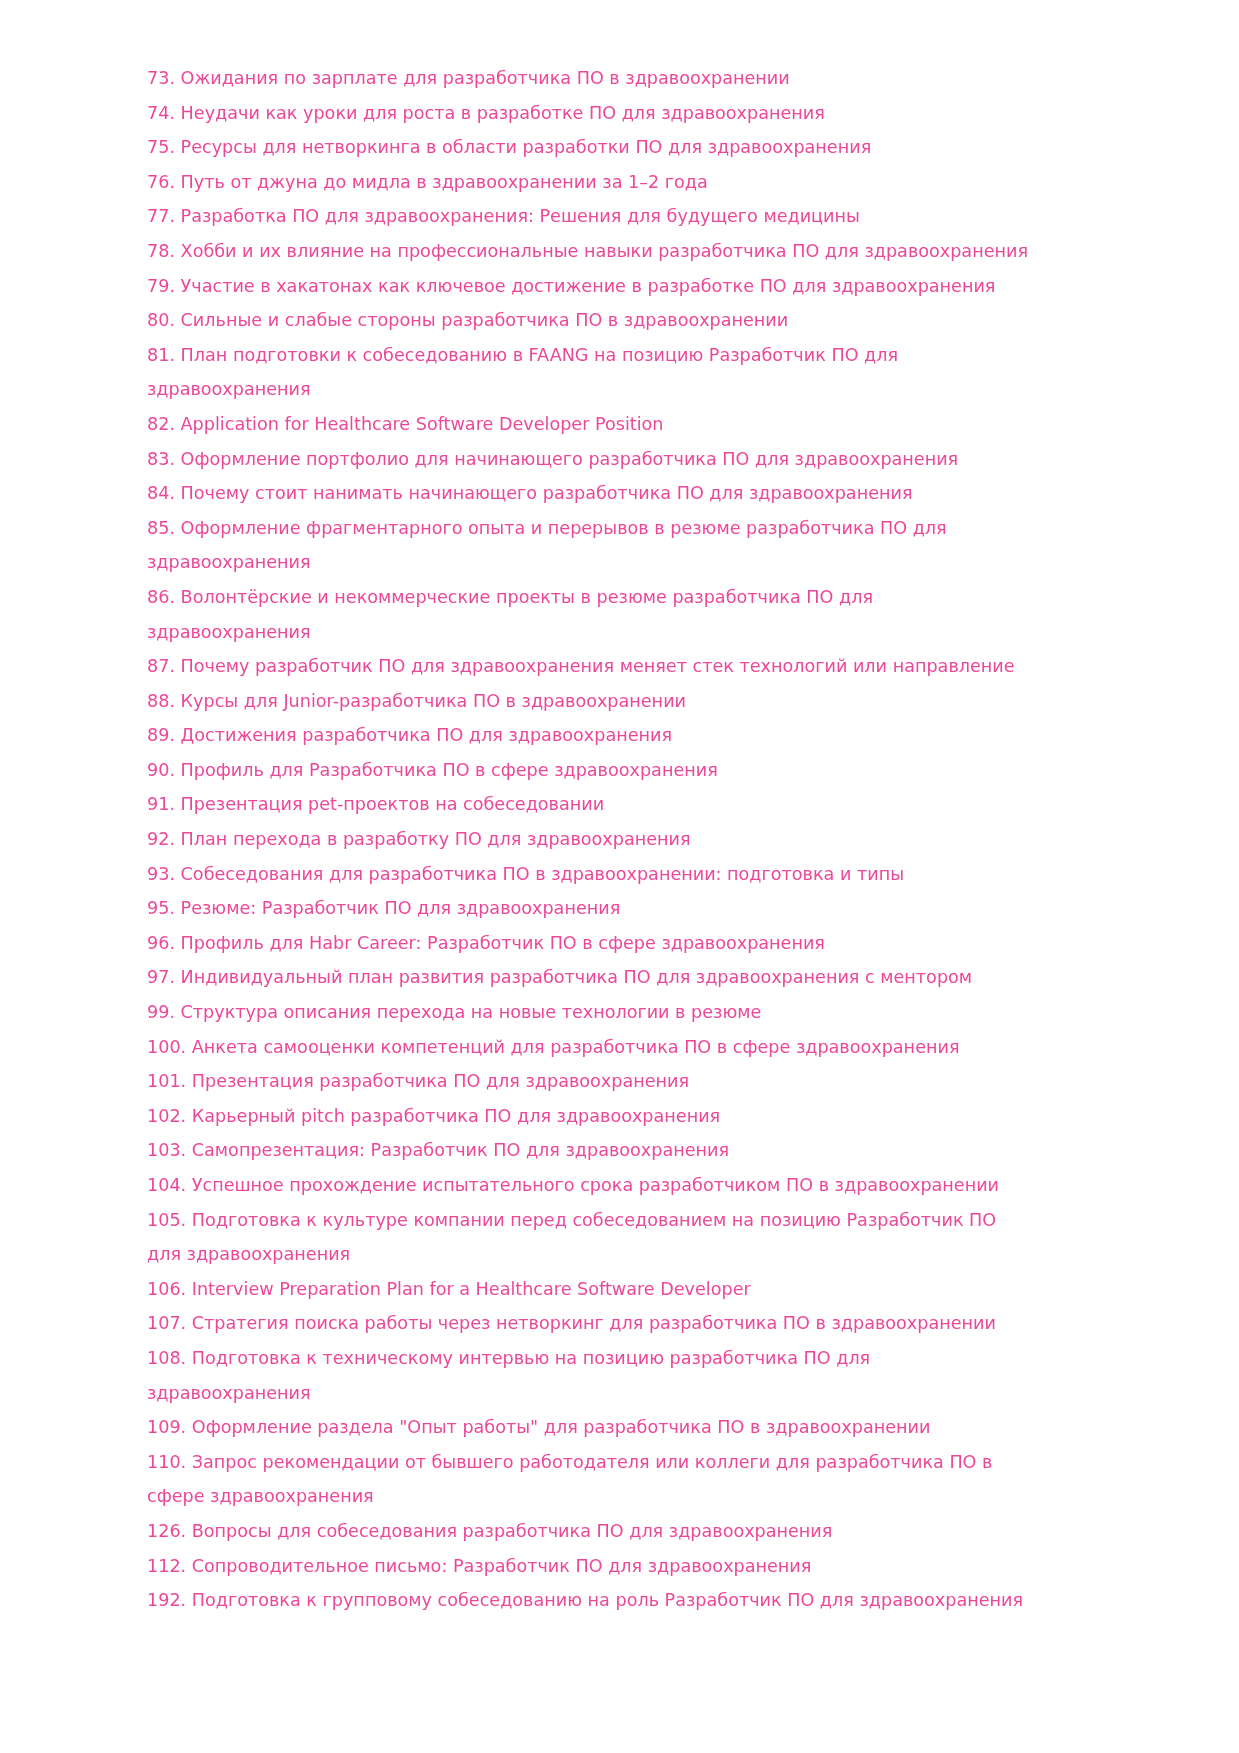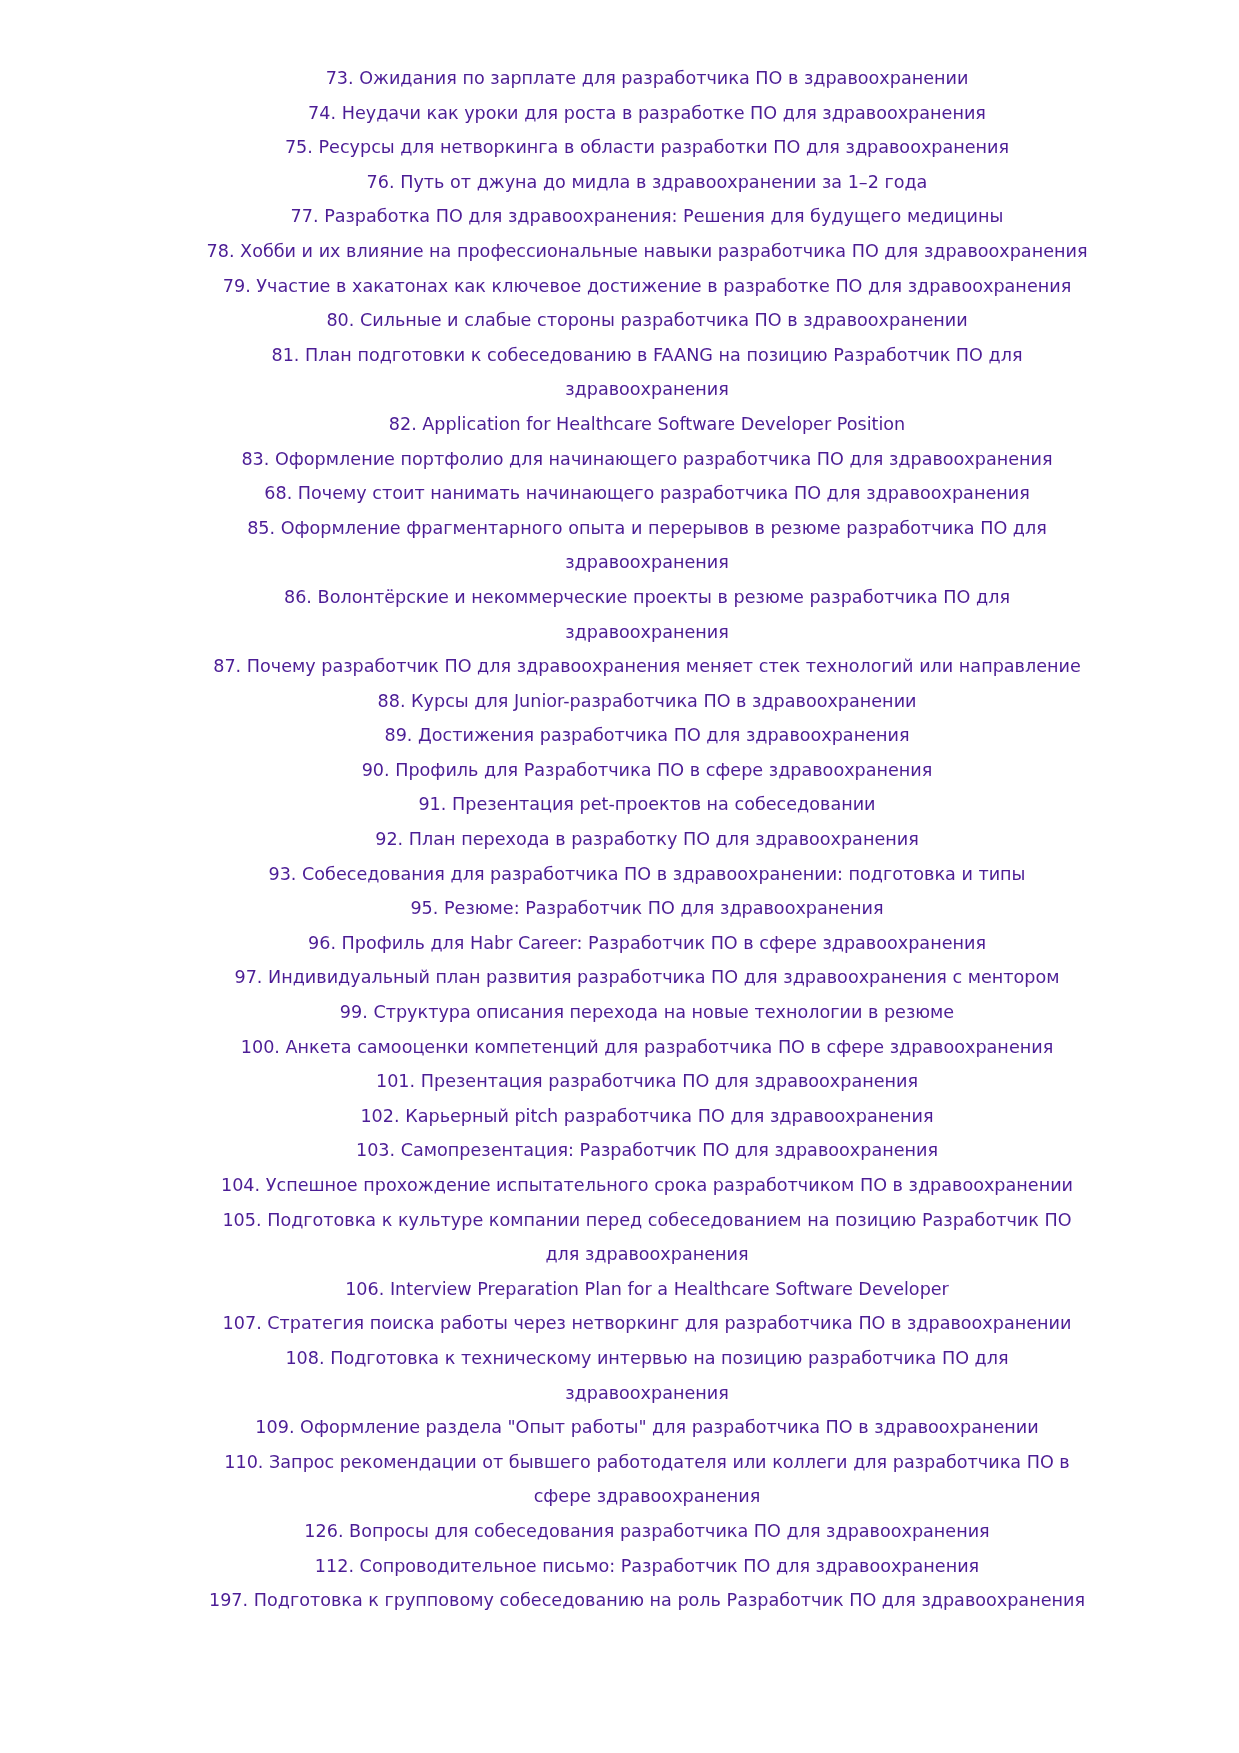--- a/index.html
+++ b/index.html
@@ -1,20 +1,20 @@
 <!DOCTYPE html>
 <html><head>
 <meta charset="utf-8">
 <style>
   html, body { margin: 0; padding: 0; background: #ffffff; }
   body { width: 1239px; height: 1753px; position: relative; overflow: hidden; }
   .page {
     position: absolute; left: 147px; top: 61px; width: 1000px;
     font-family: "DejaVu Sans", sans-serif;
-    font-size: 17.6px; color: #4c1d95; text-align: center;
+    font-size: 17.6px; color: #ec4899;
   }
   .line {
     height: 34.6px; line-height: 34.6px; white-space: nowrap;
   }
 </style>
 </head>
 <body>
 
 <div class="page" id="list">
     <div class="line"><span>73.</span> <span>Ожидания по зарплате для разработчика ПО в здравоохранении</span></div>
@@ -22,21 +22,21 @@
     <div class="line"><span>75.</span> <span>Ресурсы для нетворкинга в области разработки ПО для здравоохранения</span></div>
     <div class="line"><span>76.</span> <span>Путь от джуна до мидла в здравоохранении за 1–2 года</span></div>
     <div class="line"><span>77.</span> <span>Разработка ПО для здравоохранения: Решения для будущего медицины</span></div>
     <div class="line"><span>78.</span> <span>Хобби и их влияние на профессиональные навыки разработчика ПО для здравоохранения</span></div>
     <div class="line"><span>79.</span> <span>Участие в хакатонах как ключевое достижение в разработке ПО для здравоохранения</span></div>
     <div class="line"><span>80.</span> <span>Сильные и слабые стороны разработчика ПО в здравоохранении</span></div>
     <div class="line"><span>81.</span> <span>План подготовки к собеседованию в FAANG на позицию Разработчик ПО для</span></div>
     <div class="line">здравоохранения</div>
     <div class="line"><span>82.</span> <span>Application for Healthcare Software Developer Position</span></div>
     <div class="line"><span>83.</span> <span>Оформление портфолио для начинающего разработчика ПО для здравоохранения</span></div>
-    <div class="line"><span>68.</span> <span>Почему стоит нанимать начинающего разработчика ПО для здравоохранения</span></div>
+    <div class="line"><span>84.</span> <span>Почему стоит нанимать начинающего разработчика ПО для здравоохранения</span></div>
     <div class="line"><span>85.</span> <span>Оформление фрагментарного опыта и перерывов в резюме разработчика ПО для</span></div>
     <div class="line">здравоохранения</div>
     <div class="line"><span>86.</span> <span>Волонтёрские и некоммерческие проекты в резюме разработчика ПО для</span></div>
     <div class="line">здравоохранения</div>
     <div class="line"><span>87.</span> <span>Почему разработчик ПО для здравоохранения меняет стек технологий или направление</span></div>
     <div class="line"><span>88.</span> <span>Курсы для Junior-разработчика ПО в здравоохранении</span></div>
     <div class="line"><span>89.</span> <span>Достижения разработчика ПО для здравоохранения</span></div>
     <div class="line"><span>90.</span> <span>Профиль для Разработчика ПО в сфере здравоохранения</span></div>
     <div class="line"><span>91.</span> <span>Презентация pet-проектов на собеседовании</span></div>
     <div class="line"><span>92.</span> <span>План перехода в разработку ПО для здравоохранения</span></div>
@@ -54,14 +54,14 @@
     <div class="line">для здравоохранения</div>
     <div class="line"><span>106.</span> <span>Interview Preparation Plan for a Healthcare Software Developer</span></div>
     <div class="line"><span>107.</span> <span>Стратегия поиска работы через нетворкинг для разработчика ПО в здравоохранении</span></div>
     <div class="line"><span>108.</span> <span>Подготовка к техническому интервью на позицию разработчика ПО для</span></div>
     <div class="line">здравоохранения</div>
     <div class="line"><span>109.</span> <span>Оформление раздела "Опыт работы" для разработчика ПО в здравоохранении</span></div>
     <div class="line"><span>110.</span> <span>Запрос рекомендации от бывшего работодателя или коллеги для разработчика ПО в</span></div>
     <div class="line">сфере здравоохранения</div>
     <div class="line"><span>126.</span> <span>Вопросы для собеседования разработчика ПО для здравоохранения</span></div>
     <div class="line"><span>112.</span> <span>Сопроводительное письмо: Разработчик ПО для здравоохранения</span></div>
-    <div class="line"><span>197.</span> <span>Подготовка к групповому собеседованию на роль Разработчик ПО для здравоохранения</span></div>
+    <div class="line"><span>192.</span> <span>Подготовка к групповому собеседованию на роль Разработчик ПО для здравоохранения</span></div>
   </div>
 
 </body></html>

